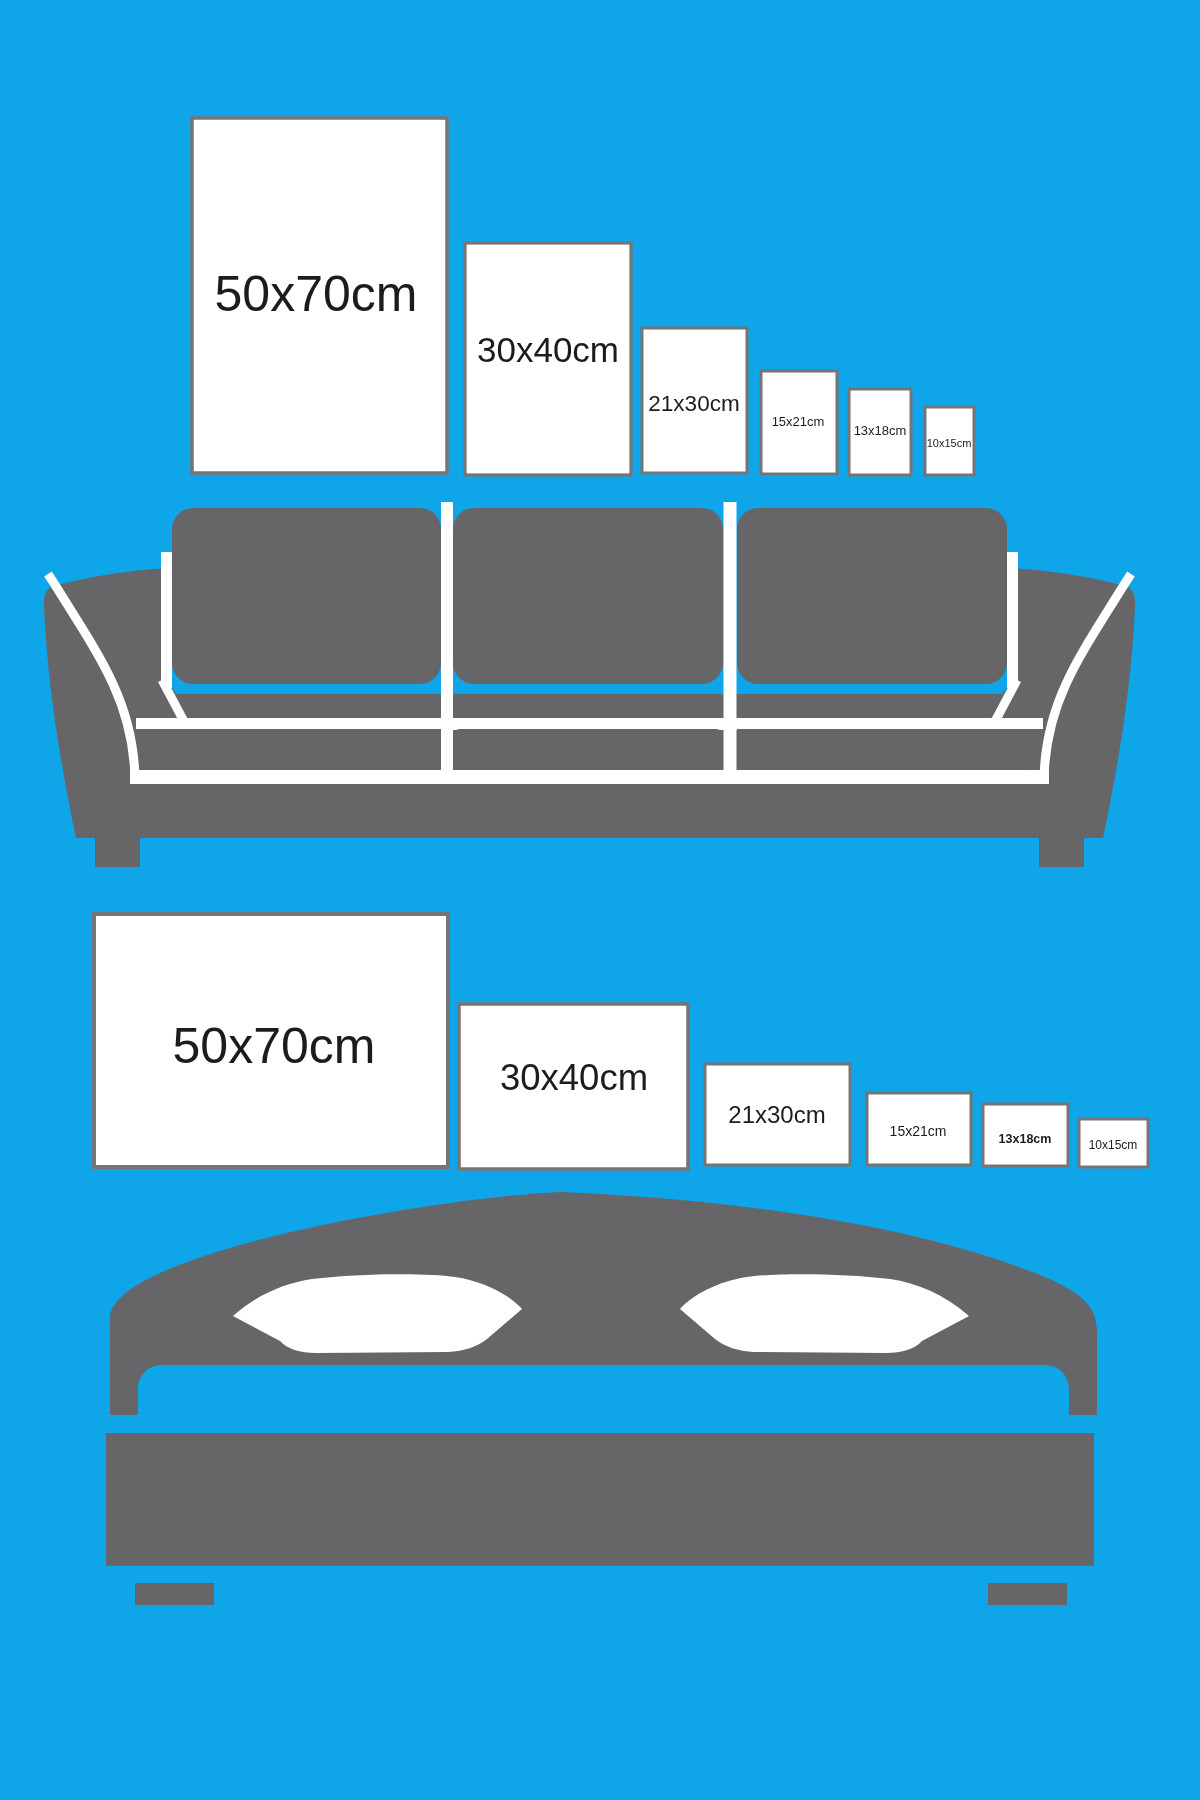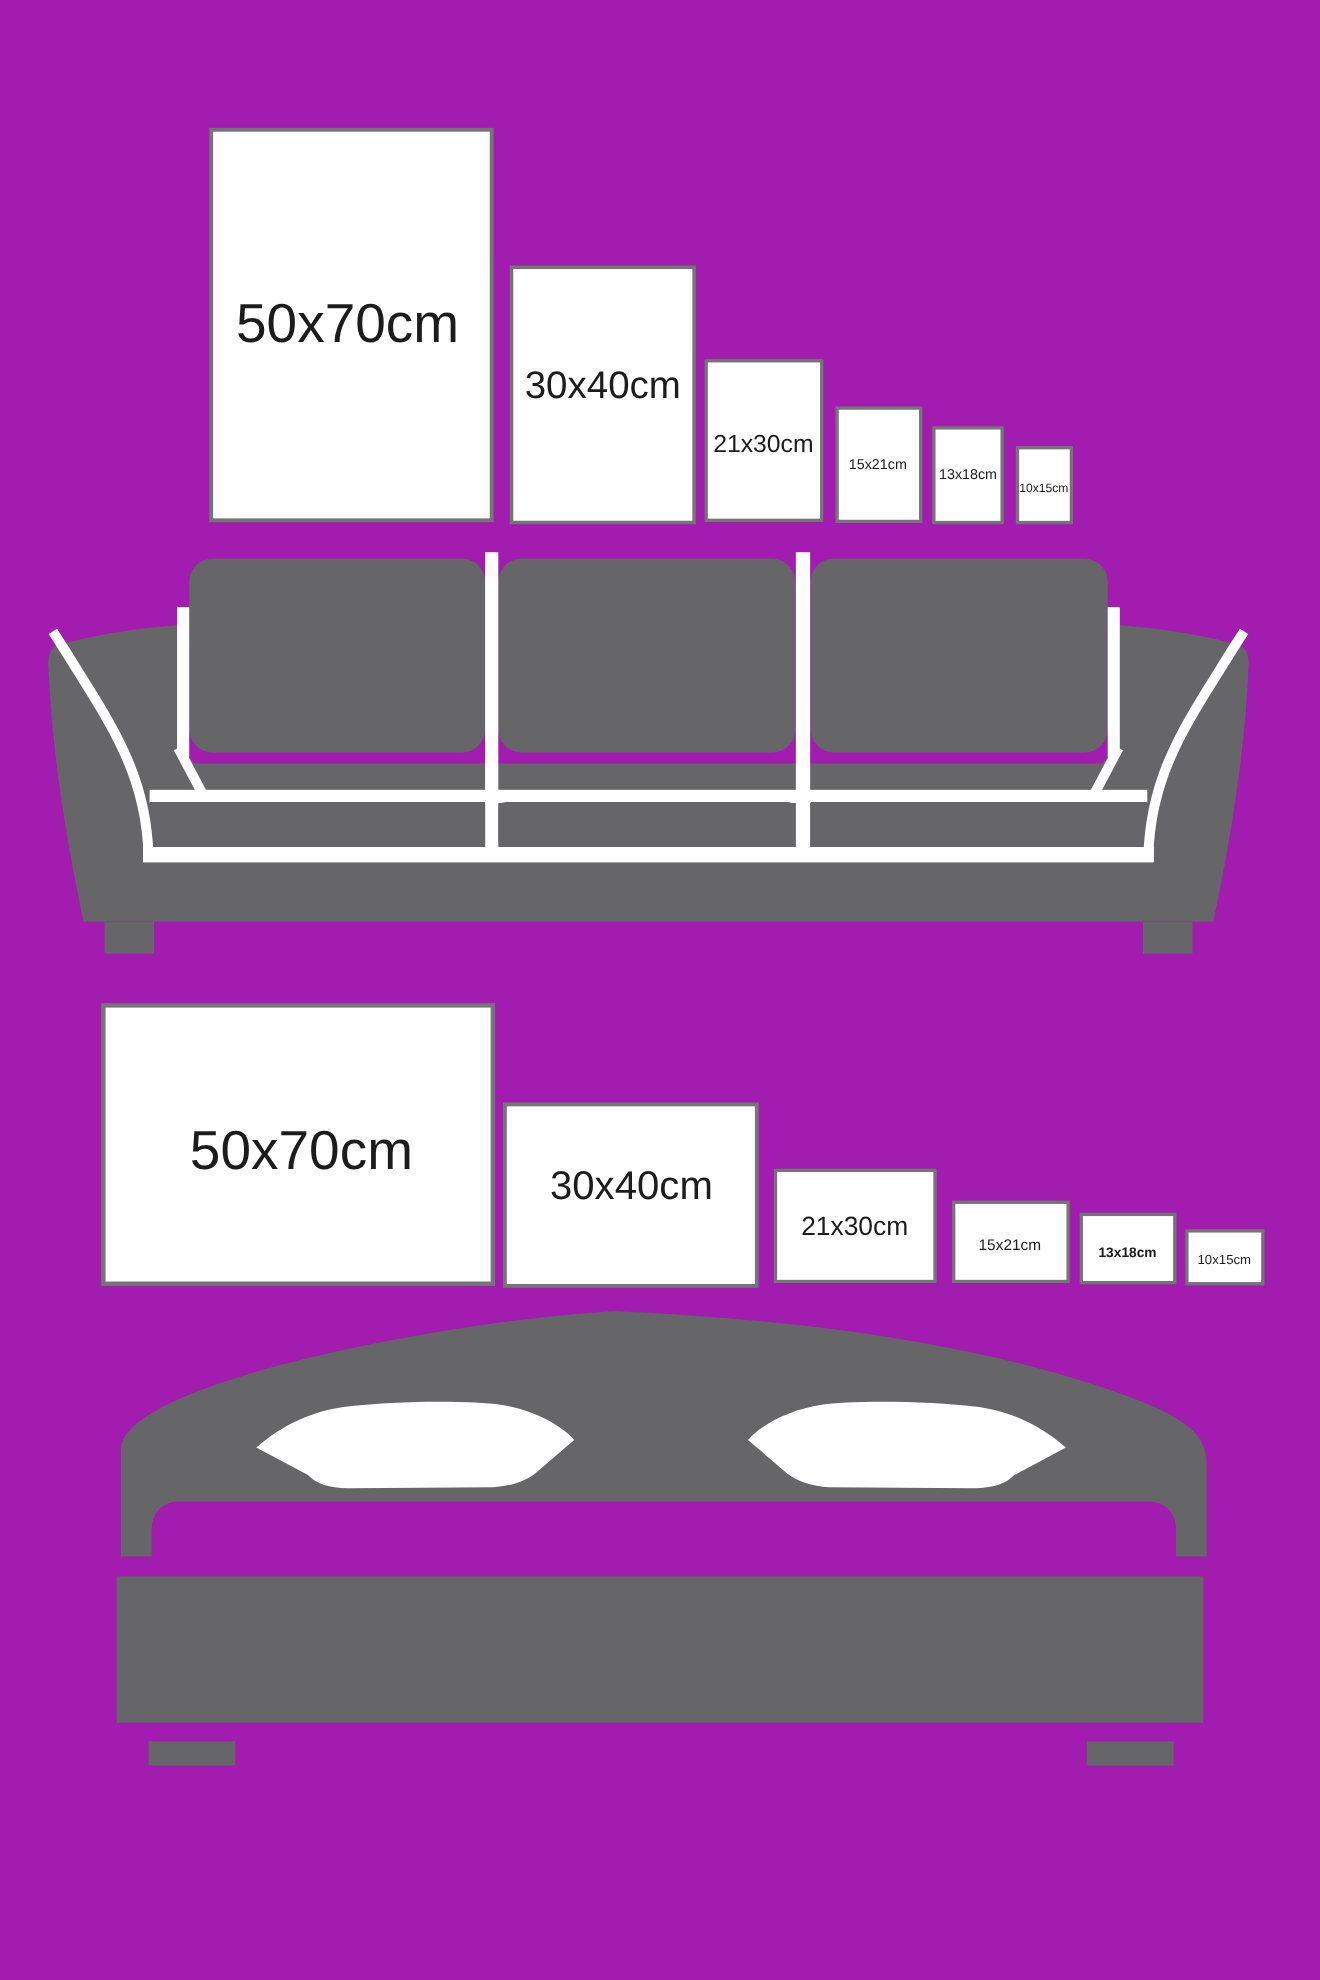--- a/index.html
+++ b/index.html
@@ -1,17 +1,17 @@
 <!DOCTYPE html>
 <html><head>
 <meta charset="utf-8">
 <title>Poster size chart</title>
 <style>
   html,body{margin:0;padding:0;background:#ffffff;}
-  .page{position:relative;width:1200px;height:1800px;background:#a21caf;overflow:hidden;
+  .page{position:relative;width:1200px;height:1800px;background:#0ea5e9;overflow:hidden;
         font-family:"Liberation Sans", sans-serif;}
   svg{position:absolute;left:0;top:0;}
   text{fill:#1c1c1c;font-family:"Liberation Sans", sans-serif;}
 </style>
 </head>
 <body>
 <div class="page">
 <svg width="1200" height="1800" viewBox="0 0 1200 1800">
 
   <rect x="192" y="118" width="255" height="355" fill="#ffffff" stroke="#757577" stroke-width="3.5"></rect>

